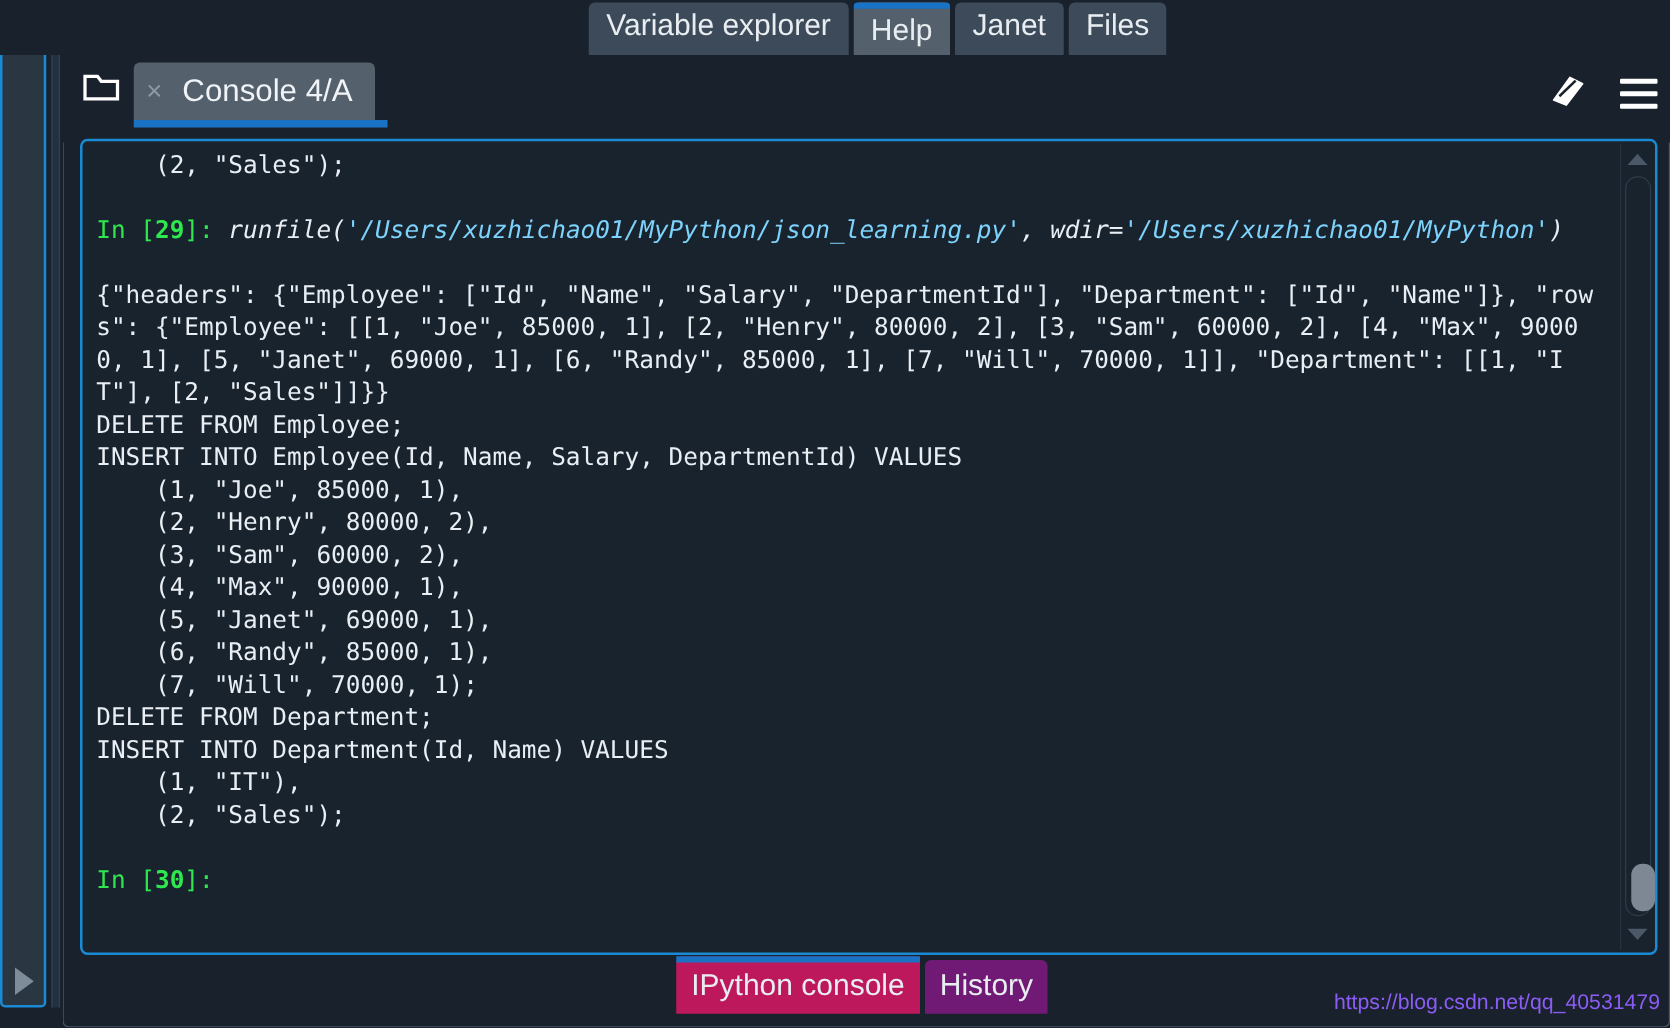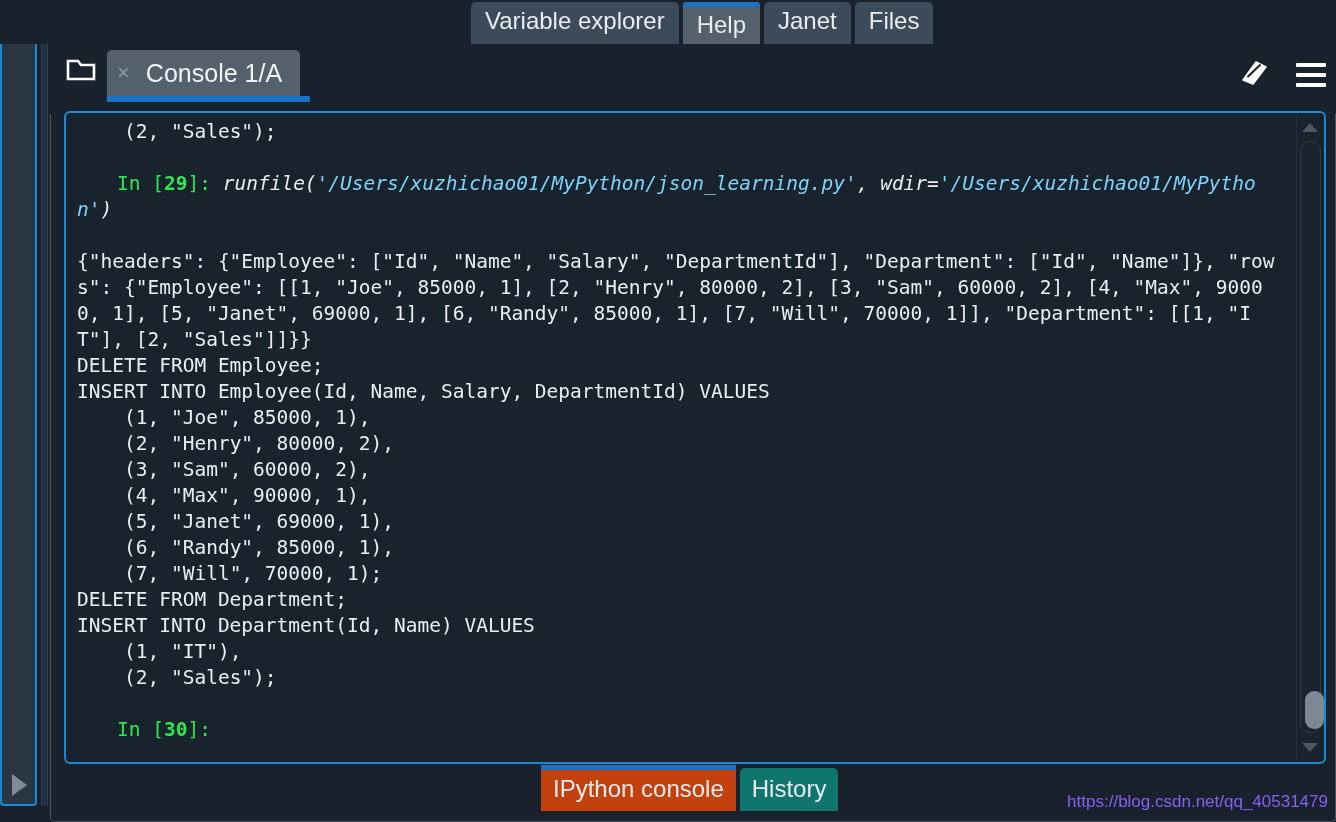--- a/index.html
+++ b/index.html
@@ -183,21 +183,21 @@
     left: 11px; top: 6px;
     width: 1205px;
     font-family: "DejaVu Sans Mono", monospace;
     font-size: 19.5px;
     line-height: 26px;
     color: #e8eef4;
     white-space: pre-wrap;
     word-break: break-all;
   }
   .console-text .ln { display: block; min-height: 26px; }
-  .prompt-in   { color: #2ee84f; margin-left: 40px; }
+  .prompt-in   { color: #2ee84f; }
   .prompt-num  { color: #2ee84f; font-weight: bold; }
   .pathstr     { color: #7dd3fc; font-style: italic; }
   .code-plain  { color: #e8eef4; font-style: italic; }
 
   
   .vscroll {
     position: absolute;
     right: 2px; top: 2px;
     width: 26px; height: 645px;
     background: #19232d;
@@ -232,31 +232,31 @@
   
   .bottom-tabs {
     position: absolute;
     left: 541px; bottom: 11px;
     display: flex;
     align-items: flex-end;
     gap: 4px;
   }
   .btab {
     position: relative;
-    background: #0f766e;
+    background: #701a75;
     color: #e8edf2;
     font-size: 24px;
     line-height: 26px;
     padding: 8px 12px 9px 12px;
     border-radius: 5px 5px 0 0;
     white-space: nowrap;
     cursor: default;
   }
   .btab.active {
-    background: #c2410c;
+    background: #be185d;
     padding-top: 11px;
   }
   .btab.active .btab-topbar {
     position: absolute;
     left: 0; top: 0;
     width: 100%; height: 5px;
     background: #1a72c4;
   }
 
   .watermark {
@@ -302,21 +302,21 @@
   <div class="console-tabrow">
 
     <span class="browse-icon">
       <svg width="30" height="24" viewBox="0 0 30 24">
         <path d="M2 3 h10 l3 4 h13 v14 H2 Z" fill="none" stroke="#ffffff" stroke-width="2.6"></path>
       </svg>
     </span>
 
     <div class="consoletab">
       <span class="close-x">×</span>
-      <span class="ct-label">Console 1/A</span>
+      <span class="ct-label">Console 4/A</span>
     </div>
     <div class="consoletab-underline"></div>
 
     <div class="toolbar-icons">
       <span class="icon-btn">
         <span class="stop-square"></span>
       </span>
       <span class="icon-btn">
         <svg width="32" height="28" viewBox="0 0 32 28">
           <path d="M5 22 L18 4 L28 9 L15 26 Z" fill="#ffffff" stroke="#ffffff" stroke-width="1.5" stroke-linejoin="round"></path>

